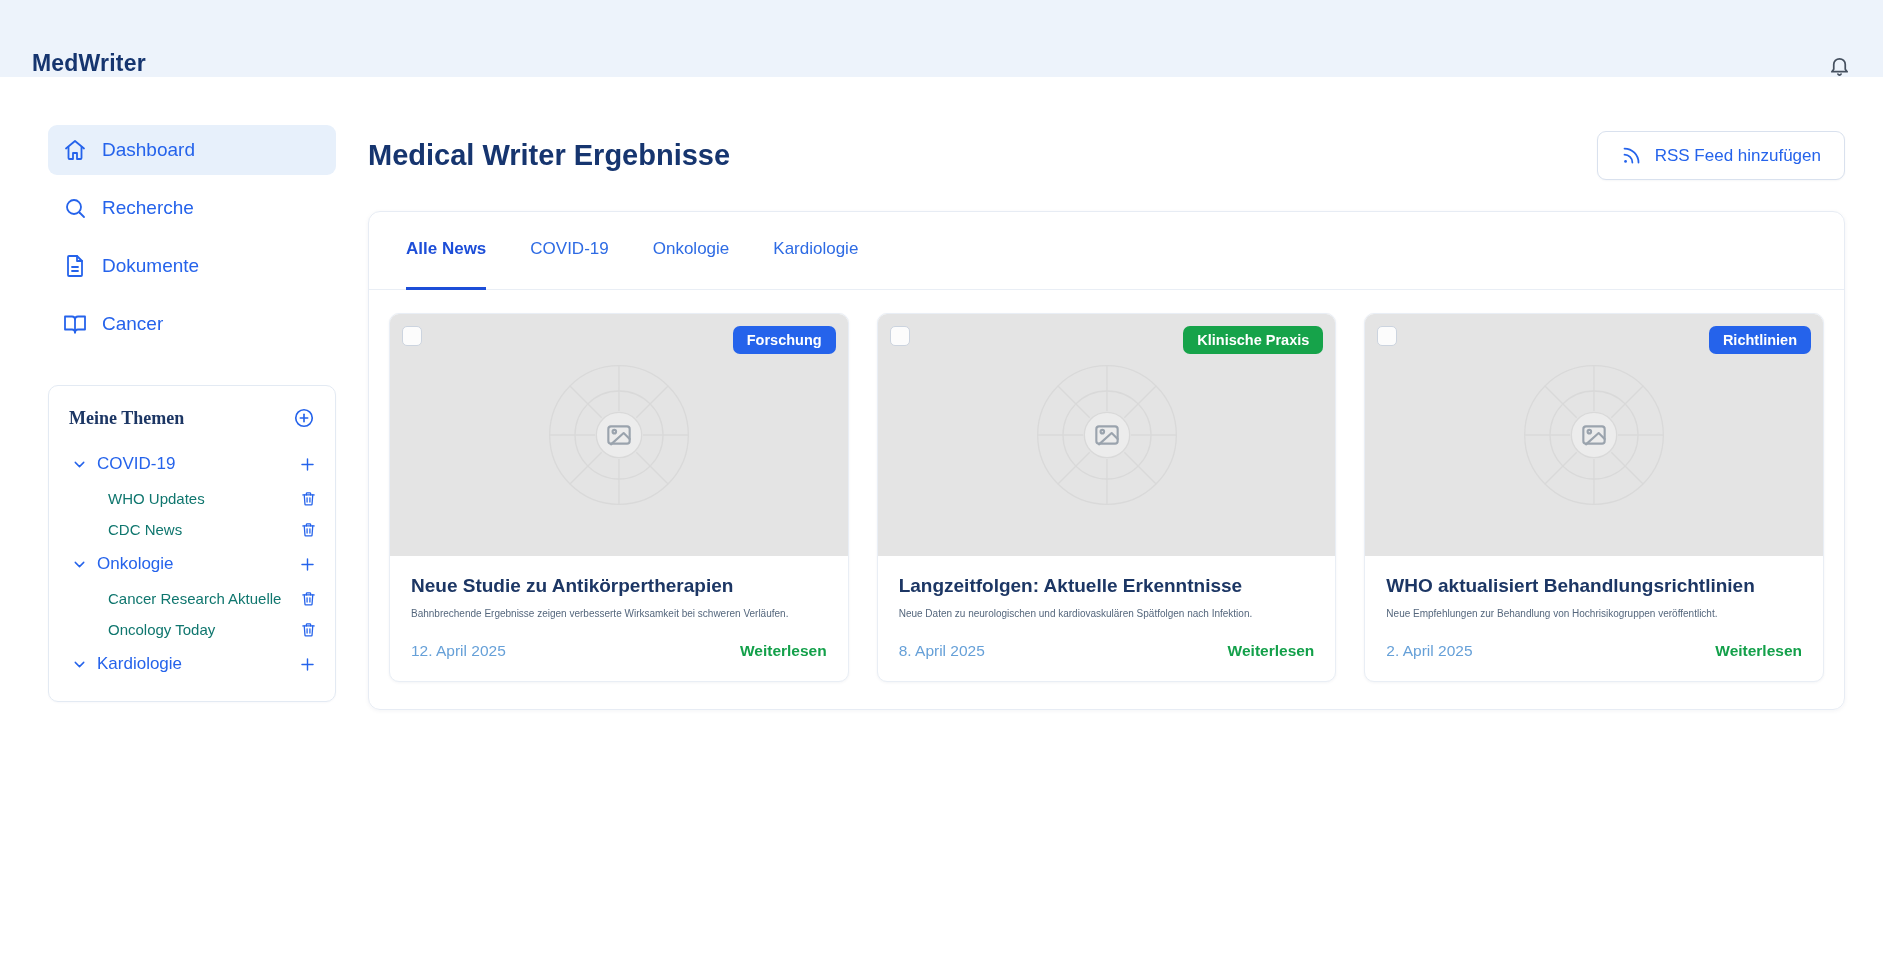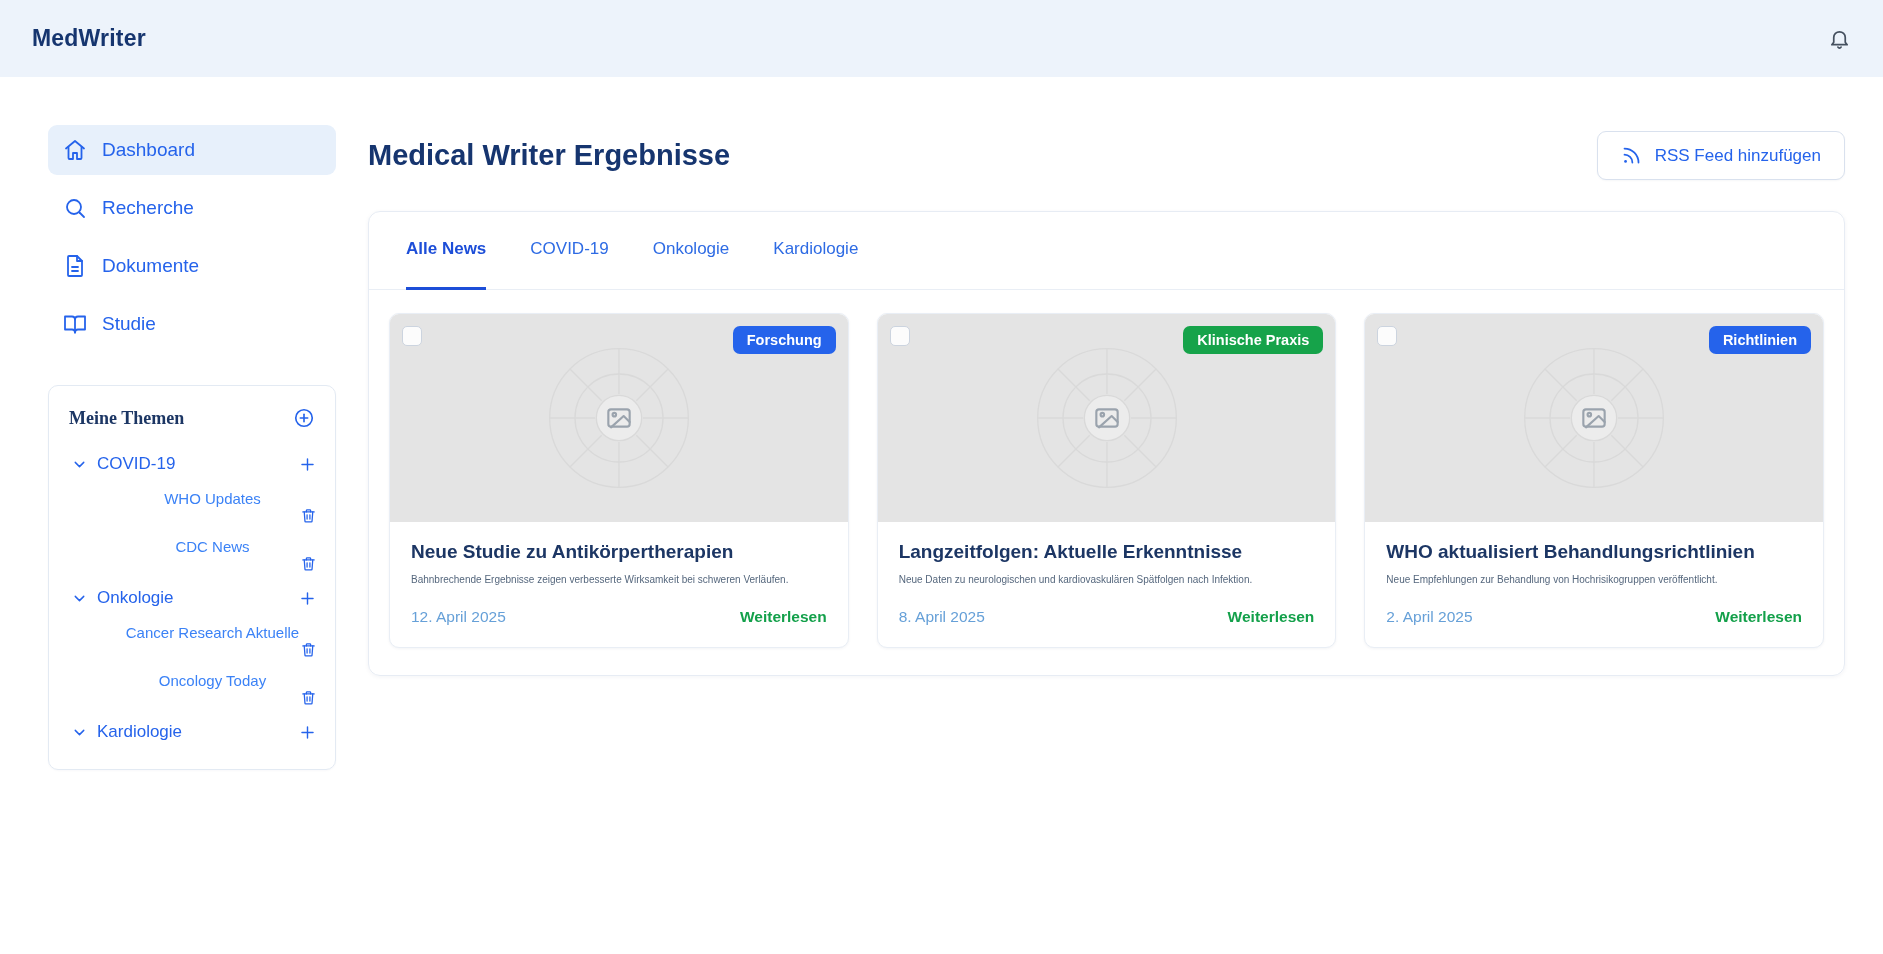--- a/index.html
+++ b/index.html
@@ -8,21 +8,21 @@
     font-family:"Liberation Sans", sans-serif;
     background:#ffffff;
     color:#1c3664;
     overflow:hidden;
   }
   svg { display:block; }
 
   
   .topbar {
     height:77px; background:#edf3fb;
-    display:flex; align-items:center; justify-content:space-between;
+    display:flex; align-items:flex-end; justify-content:space-between;
     padding:0 32px;
   }
   .brand { font-size:23px; font-weight:bold; color:#16356f; letter-spacing:.2px; }
   .bell-btn { color:#45505f; cursor:pointer; background:none; border:none; }
 
   
   .layout { display:flex; padding:48px 38px 0 48px; gap:32px; }
 
   
   .sidebar { width:288px; flex-shrink:0; }
@@ -44,21 +44,21 @@
   .topics-title { font-size:18px; font-weight:bold; color:#1c3664;font-family:Liberation Serif, serif; }
   .icon-btn { background:none; border:none; color:#2563eb; cursor:pointer; padding:0; }
 
   .group-row {
     display:flex; align-items:center; gap:9px;
     padding:9px 2px; color:#2563eb; font-size:17px; cursor:pointer;
   }
   .group-row .group-plus { margin-left:auto; }
   .child-row {
     display:flex; align-items:center;
-    padding:7px 2px 7px 39px; color:#3b82f6; font-size:15px;flex-direction:column;
+    padding:7px 2px 7px 39px; color:#0f766e; font-size:15px;
   }
   .child-row .child-label { cursor:pointer; }
   .child-row .trash-btn { margin-left:auto; }
 
   
   .main { flex:1; min-width:0; }
   .main-header { display:flex; align-items:center; justify-content:space-between; margin-top:6px; }
   .page-title { font-size:29px; font-weight:bold; color:#16356f; }
   .rss-btn {
     display:flex; align-items:center; gap:13px;
@@ -84,21 +84,21 @@
   }
   .tab.active { color:#1d4ed8; font-weight:bold; border-bottom-color:#1d4ed8; margin-bottom:-1px; }
 
   .cards { display:flex; gap:28px; padding:23px 20px 0; }
   .card {
     flex:1; min-width:0;
     border:1px solid #e9eef5; border-radius:10px; overflow:hidden;
     box-shadow:0 1px 3px rgba(18,44,86,.05);
     display:flex; flex-direction:column; background:#fff;
   }
-  .card-img { height:208px; background:#e4e4e4; position:relative; display:flex; align-items:center; justify-content:center; }
+  .card-img { height:242px; background:#e4e4e4; position:relative; display:flex; align-items:center; justify-content:center; }
   .card-checkbox {
     position:absolute; top:12px; left:12px;
     width:20px; height:20px;
     background:rgba(255,255,255,.88);
     border:1px solid #ccd4df; border-radius:5px; cursor:pointer;
   }
   .badge {
     position:absolute; top:12px; right:12px;
     color:#fff; font-size:14.5px; font-weight:bold;
     padding:6px 14px; border-radius:7px;
@@ -159,21 +159,21 @@
         </span>
         <span>Dokumente</span>
       </div>
       <div class="nav-item">
         <span class="nav-icon">
           <svg width="24" height="24" viewBox="0 0 24 24" fill="none" stroke="currentColor" stroke-width="1.8" stroke-linecap="round" stroke-linejoin="round">
             <path d="M2 4.5h7a3 3 0 0 1 3 3 3 3 0 0 1 3-3h7v13h-7a3 3 0 0 0-3 3 3 3 0 0 0-3-3H2z"></path>
             <path d="M12 7.5v13"></path>
           </svg>
         </span>
-        <span>Studie</span>
+        <span>Cancer</span>
       </div>
     </nav>
 
     <section class="topics">
       <div class="topics-header">
         <span class="topics-title">Meine Themen</span>
         <button class="icon-btn">
           <span>
             <svg width="22" height="22" viewBox="0 0 24 24" fill="none" stroke="currentColor" stroke-width="1.8" stroke-linecap="round">
               <circle cx="12" cy="12" r="9"></circle>

